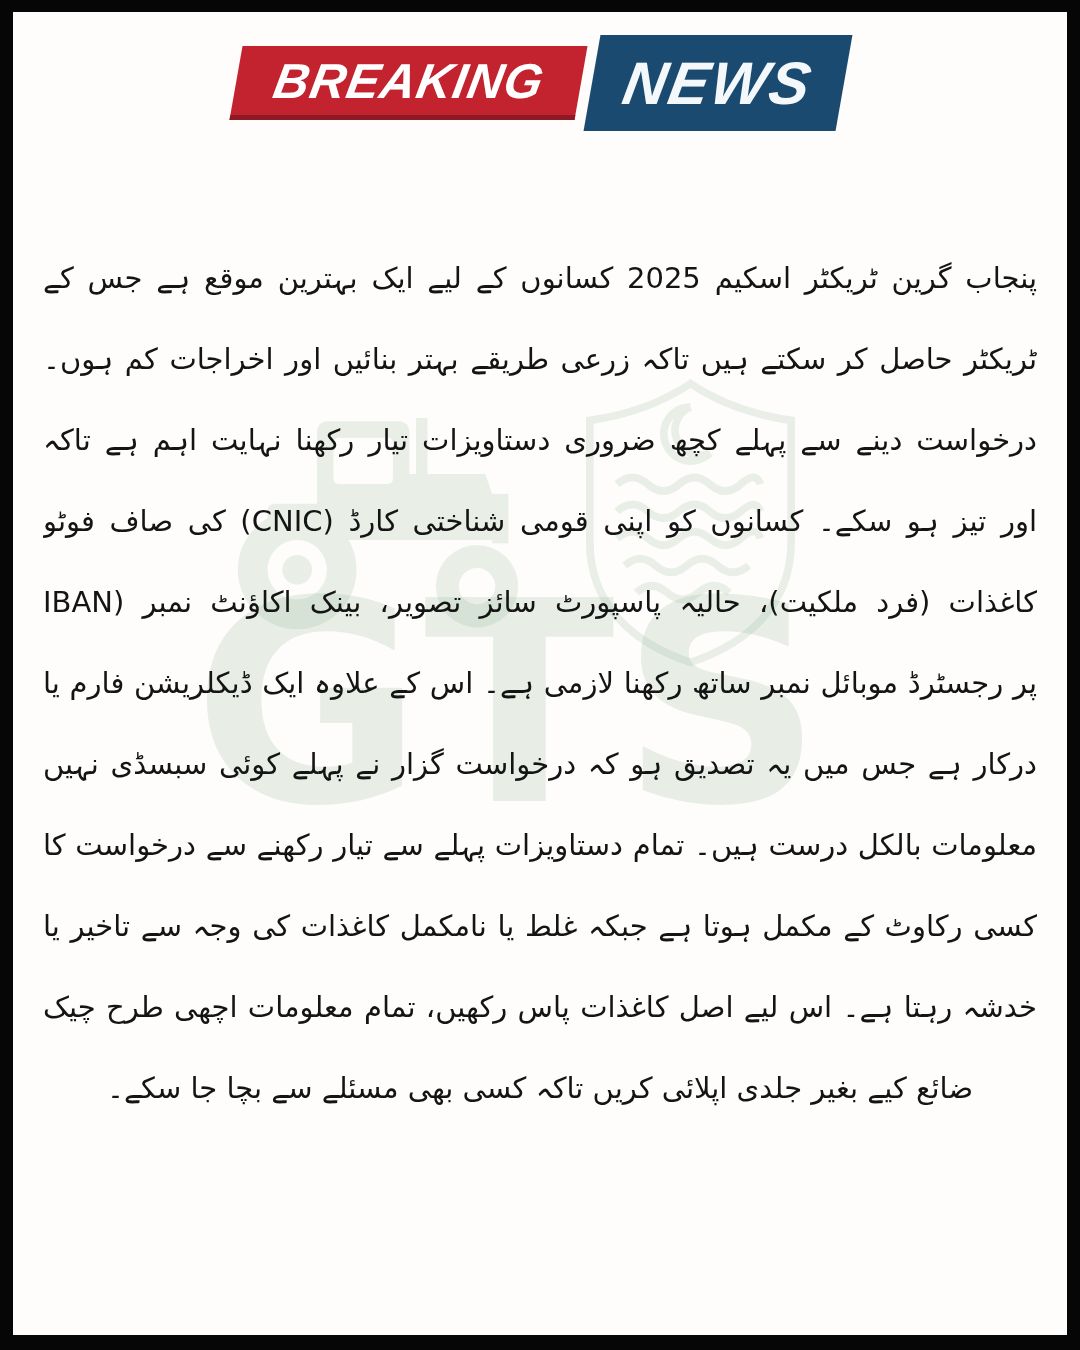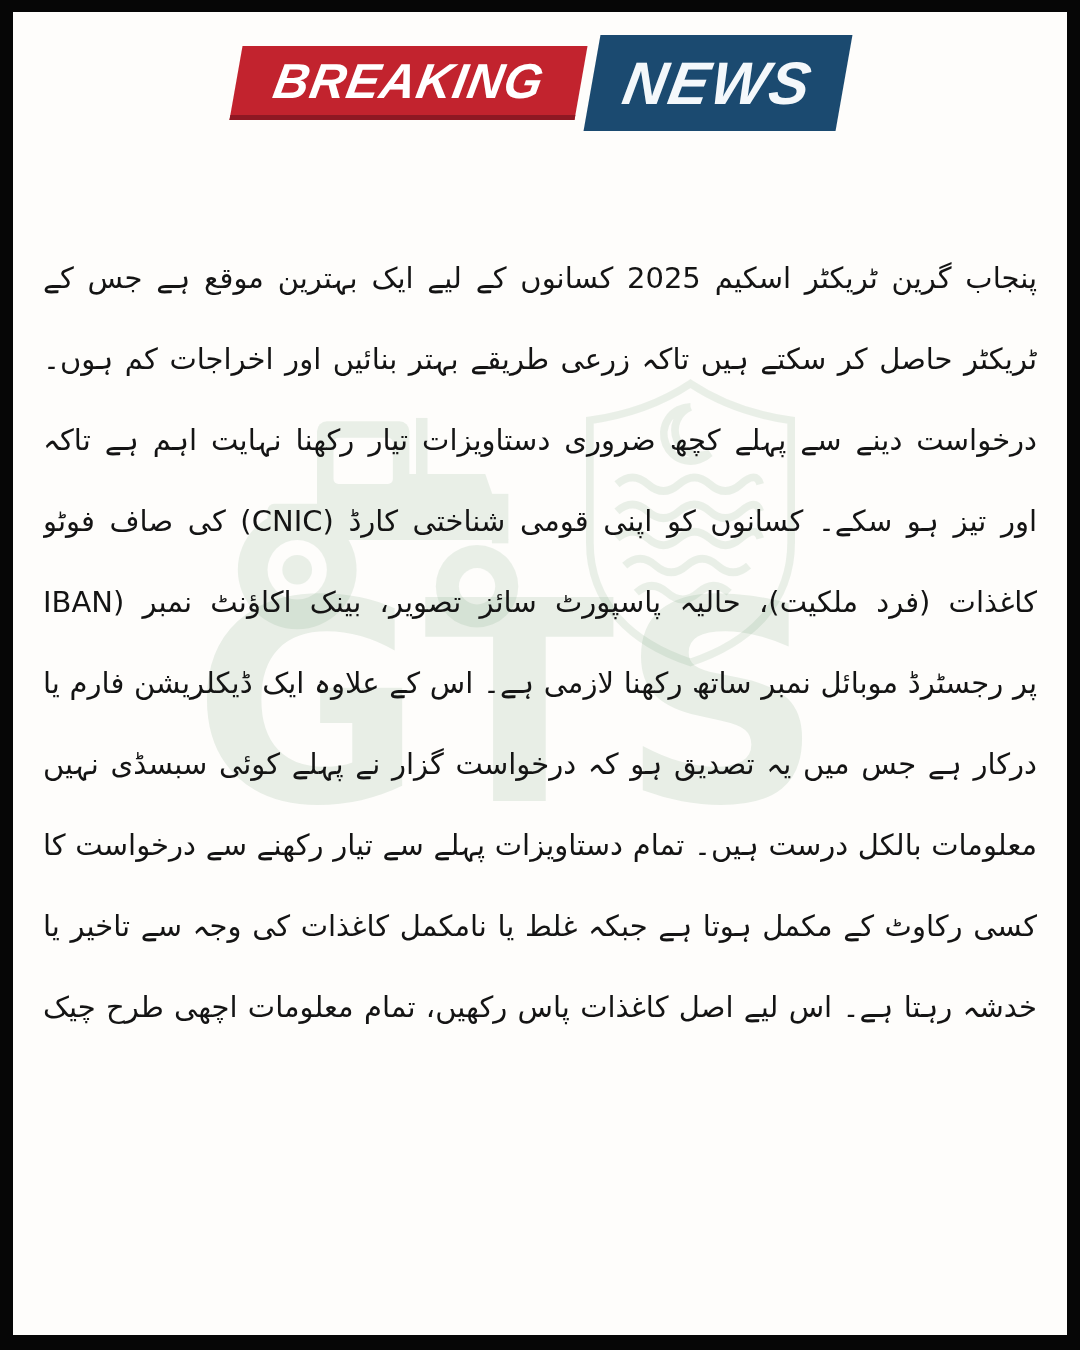--- a/index.html
+++ b/index.html
@@ -139,15 +139,16 @@
     <div class="line">پنجاب گرین ٹریکٹر اسکیم 2025 کسانوں کے لیے ایک بہترین موقع ہے جس کے تحت وہ سبسڈی پر جدید</div>
     <div class="line">ٹریکٹر حاصل کر سکتے ہیں تاکہ زرعی طریقے بہتر بنائیں اور اخراجات کم ہوں۔ اس اسکیم کے لیے</div>
     <div class="line">درخواست دینے سے پہلے کچھ ضروری دستاویزات تیار رکھنا نہایت اہم ہے تاکہ درخواست کا عمل آسان</div>
     <div class="line">اور تیز ہو سکے۔ کسانوں کو اپنی قومی شناختی کارڈ (CNIC) کی صاف فوٹو کاپی، زمین کی ملکیت کے</div>
     <div class="line">کاغذات (فرد ملکیت)، حالیہ پاسپورٹ سائز تصویر، بینک اکاؤنٹ نمبر (IBAN ترجیحاً) اور CNIC</div>
     <div class="line">پر رجسٹرڈ موبائل نمبر ساتھ رکھنا لازمی ہے۔ اس کے علاوہ ایک ڈیکلریشن فارم یا حلف نامہ بھی</div>
     <div class="line">درکار ہے جس میں یہ تصدیق ہو کہ درخواست گزار نے پہلے کوئی سبسڈی نہیں لی اور فراہم کردہ</div>
     <div class="line">معلومات بالکل درست ہیں۔ تمام دستاویزات پہلے سے تیار رکھنے سے درخواست کا عمل تیز اور بغیر</div>
     <div class="line">کسی رکاوٹ کے مکمل ہوتا ہے جبکہ غلط یا نامکمل کاغذات کی وجہ سے تاخیر یا درخواست مسترد ہونے کا</div>
     <div class="line">خدشہ رہتا ہے۔ اس لیے اصل کاغذات پاس رکھیں، تمام معلومات اچھی طرح چیک کریں اور وقت</div>
+    <div class="line last">ضائع کیے بغیر جلدی اپلائی کریں تاکہ کسی بھی مسئلے سے بچا جا سکے۔</div>
   </div>
 
 </div>
 
 </body></html>

